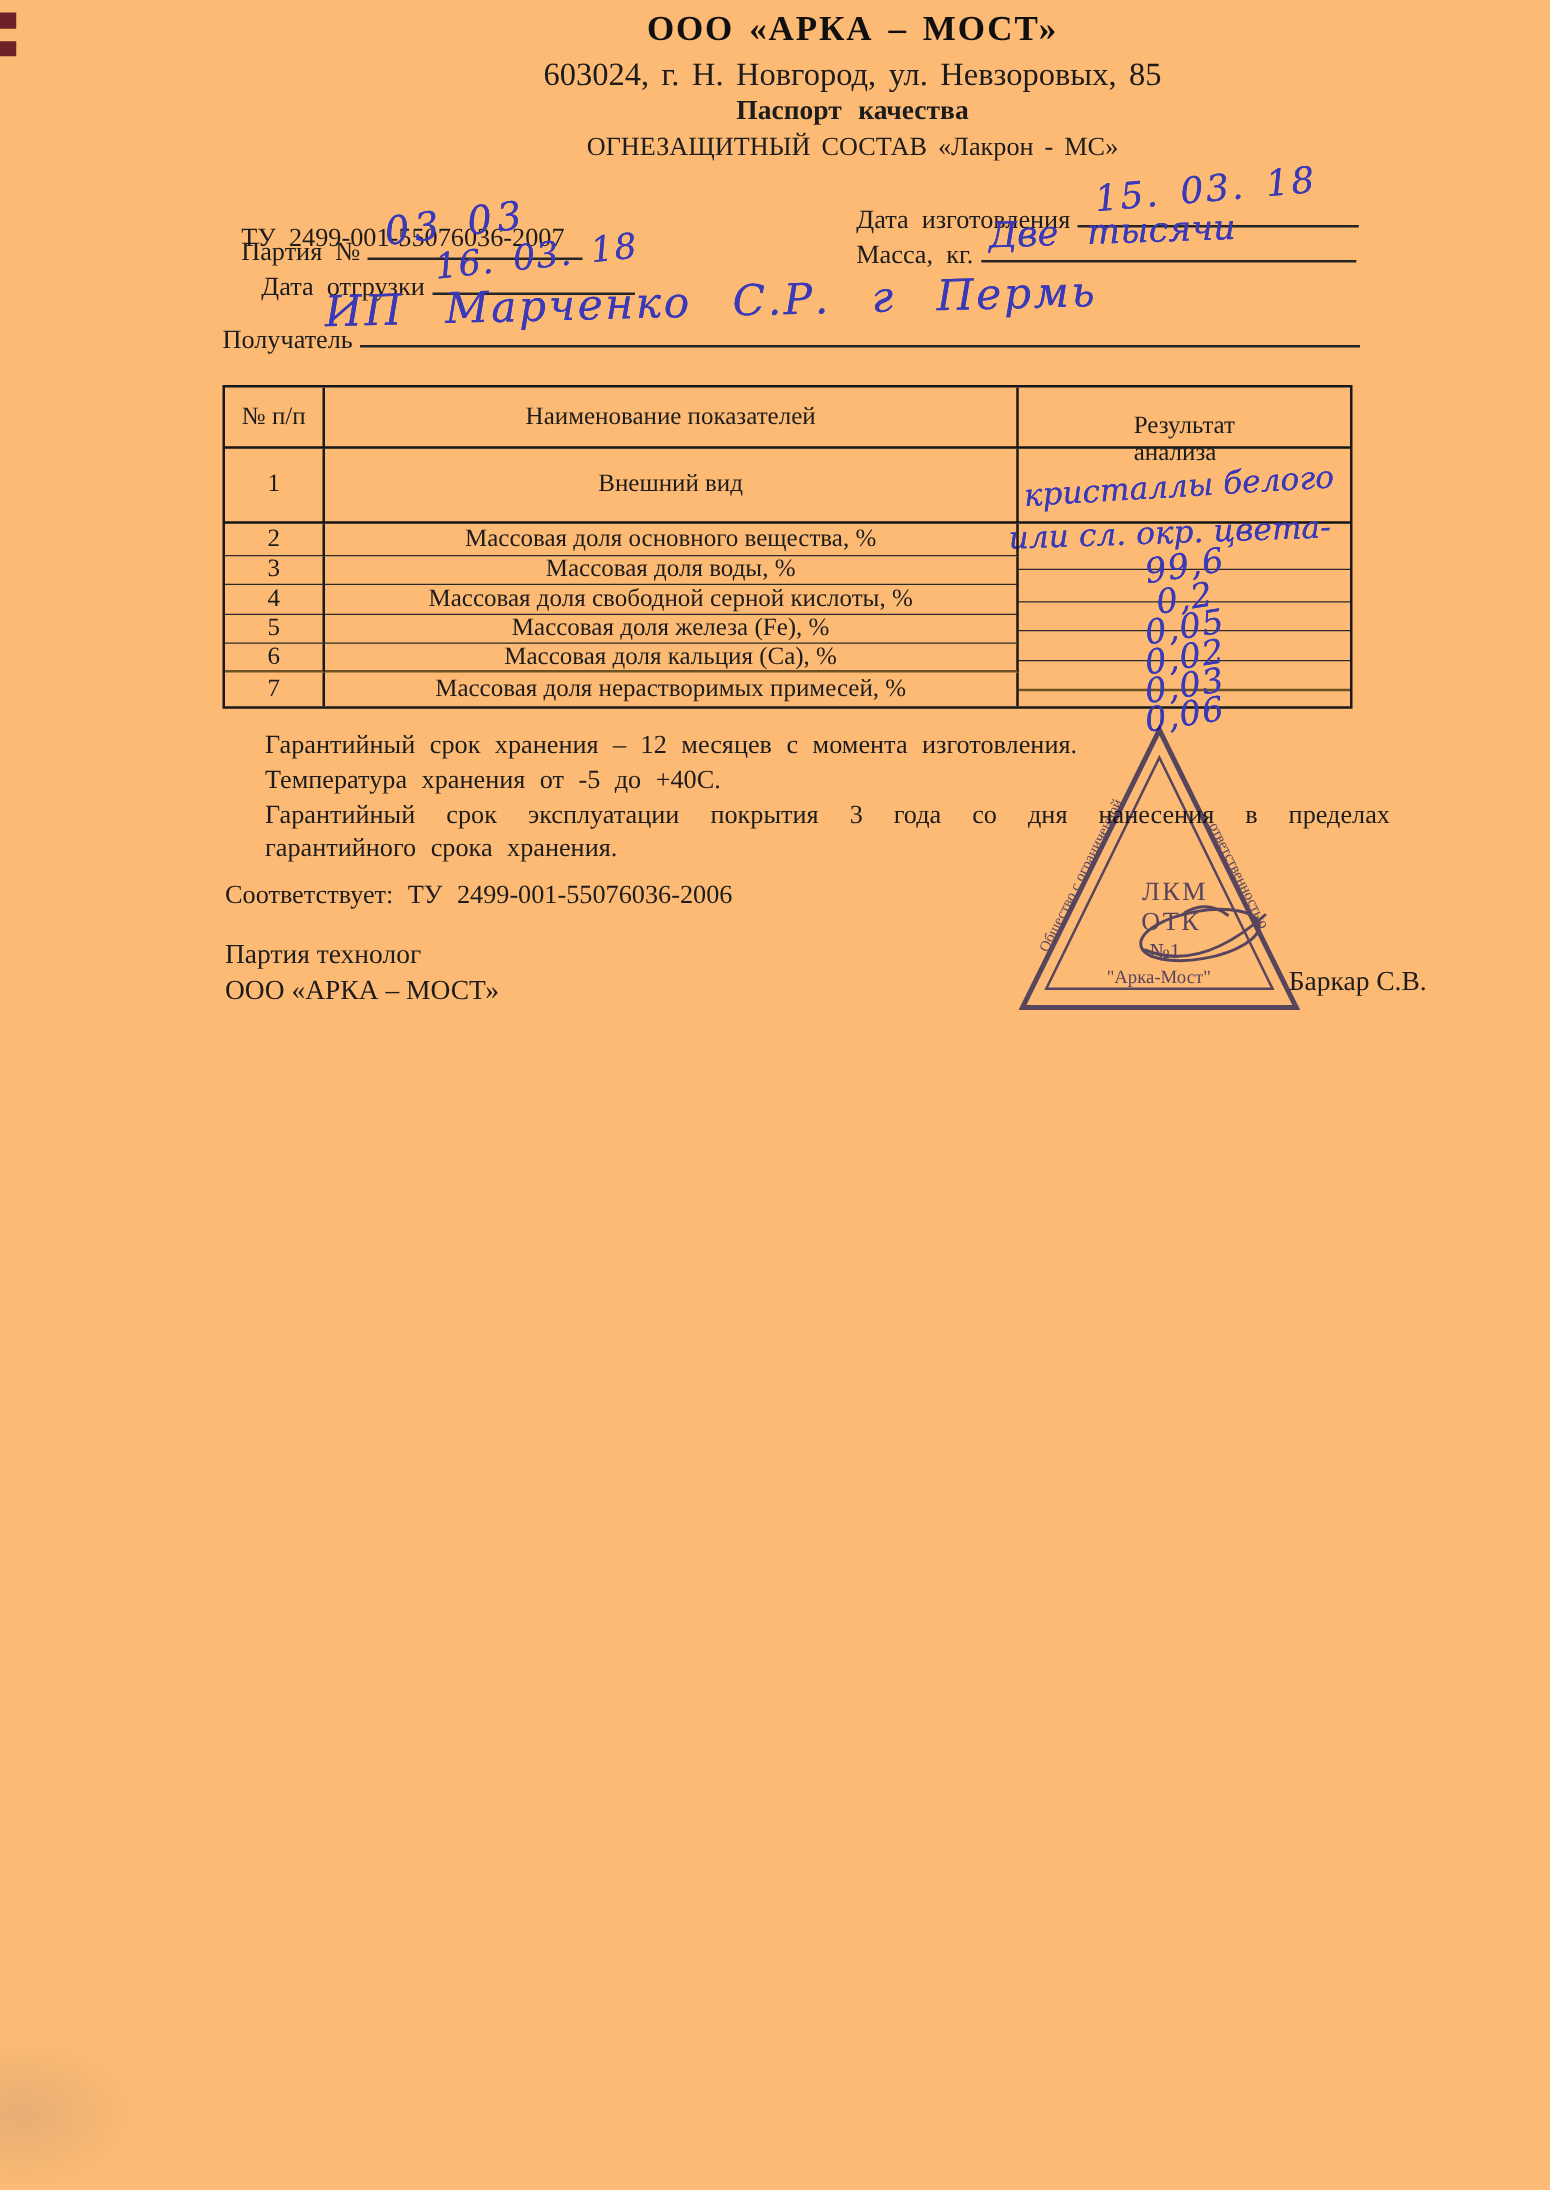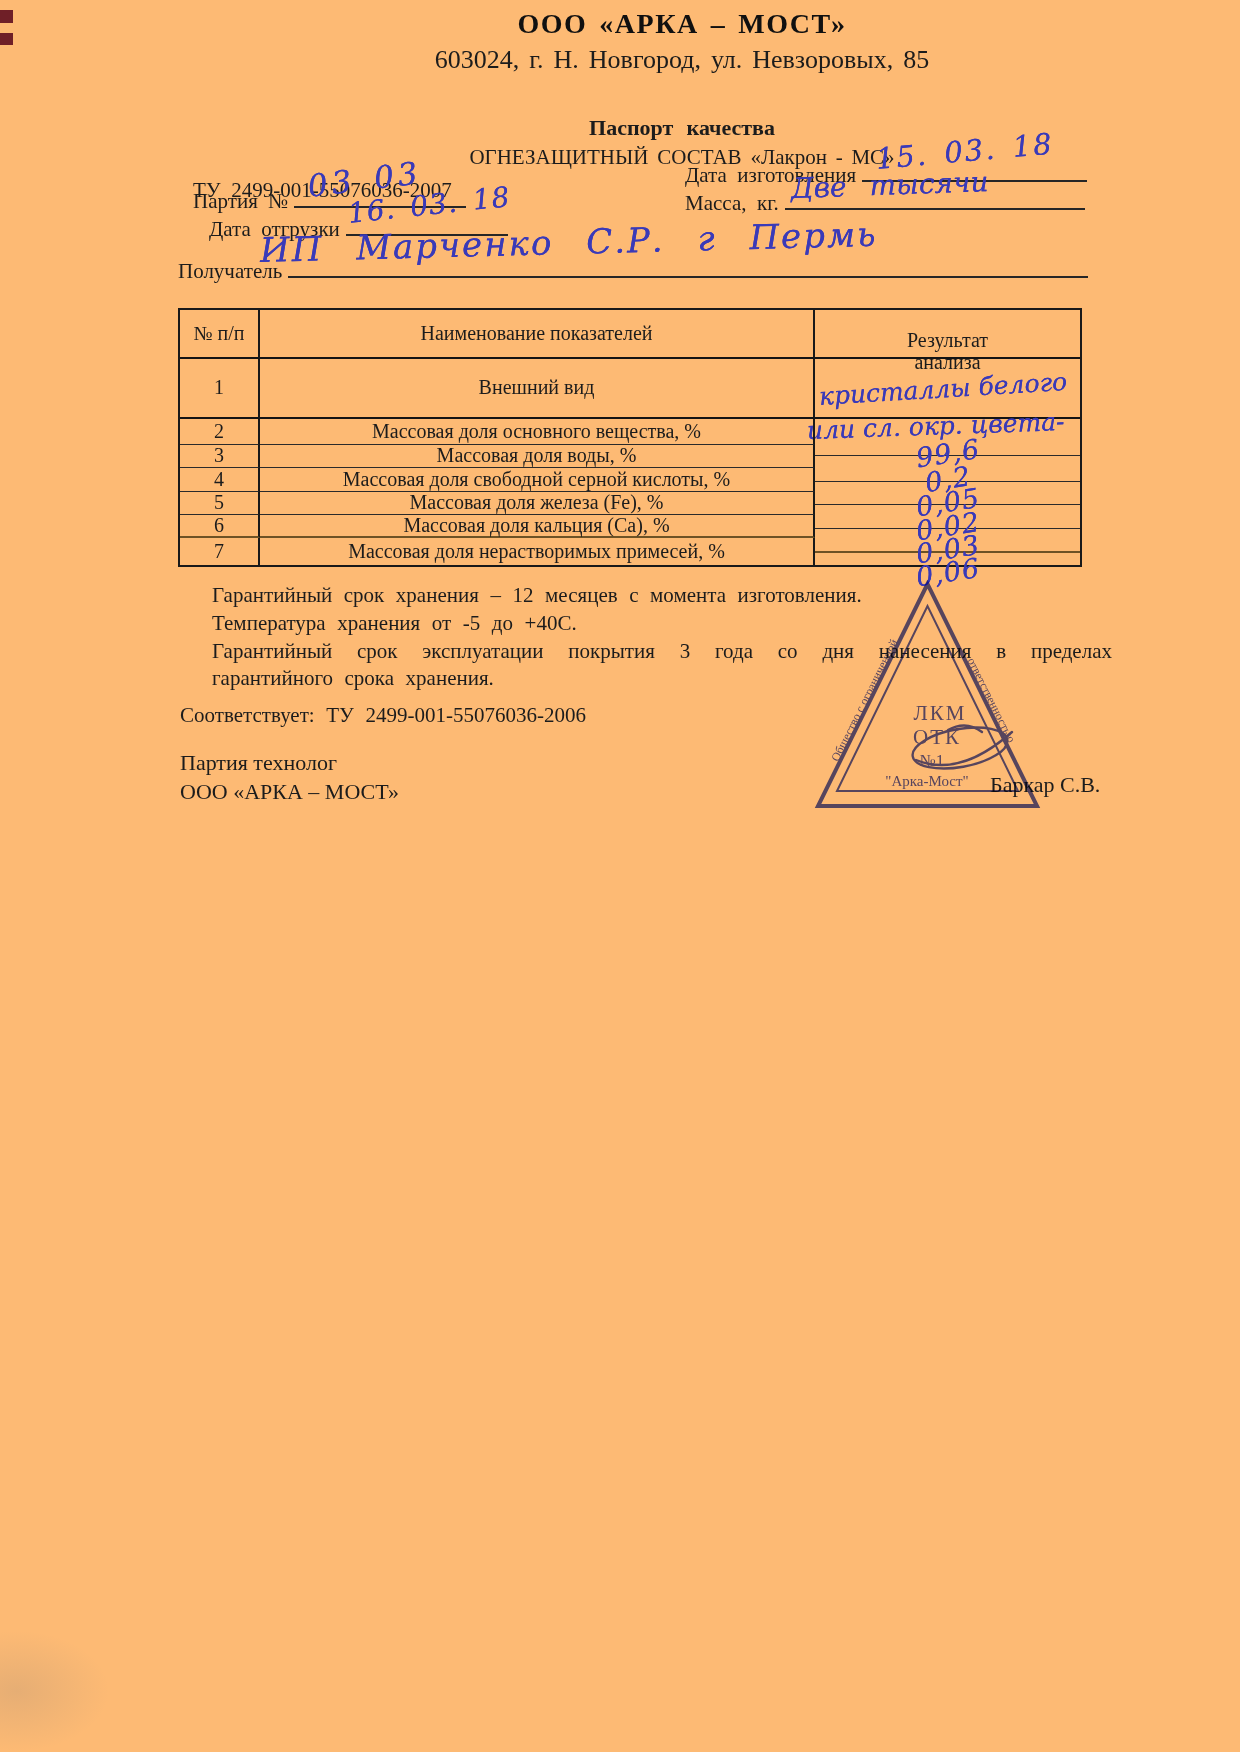--- a/index.html
+++ b/index.html
@@ -14,21 +14,21 @@
   .mark{position:absolute;background:#6f1f27;}
   .mark1{left:0;top:10px;width:13px;height:13px;}
   .mark2{left:0;top:33px;width:13px;height:12px;}
   .smudge{position:absolute;left:0;top:1630px;width:110px;height:122px;
     background:radial-gradient(ellipse at 15% 50%, rgba(110,110,118,0.16), transparent 70%);}
 
   
   .header{position:absolute;left:262px;top:8px;width:840px;text-align:center;word-spacing:0.22em;}
   .company{font-size:28px;font-weight:bold;letter-spacing:1.5px;color:#101010;}
   .address{font-size:26px;margin-top:5px;}
-  .doc-title{font-size:22px;font-weight:bold;margin-top:40px;word-spacing:0.35em;}
+  .doc-title{font-size:22px;font-weight:bold;word-spacing:0.35em;}
   .doc-subtitle{font-size:21px;margin-top:4px;}
 
   
   .frow{position:absolute;font-size:21px;white-space:nowrap;word-spacing:0.25em;}
   .uline{display:inline-block;border-bottom:2px solid #262626;position:relative;
     vertical-align:baseline;margin-left:6px;height:20px;}
   .hw{font-family:"DejaVu Serif",serif;font-style:italic;color:#3a3ab8;white-space:nowrap;
     text-shadow:0 0 0.5px #3a3ab8;}
   .hw-field{position:absolute;transform-origin:left center;}
 
@@ -48,39 +48,39 @@
   .f-recipient{left:178px;top:256px;}
   .f-recipient .uline{width:800px;}
   .f-recipient .hw-field{left:-28px;top:-26px;font-size:34px;letter-spacing:2px;word-spacing:20px;transform:rotate(-1.5deg);}
 
   
   .qtable{position:absolute;left:178px;top:308px;width:900px;
     display:grid;grid-template-columns:80px 555px 265px;
     grid-template-rows:49px 60px 26px 23px 24px 23px 23px 27px;
     border:2.5px solid #191919;font-size:20px;}
   .cell{border-right:2px solid #191919;border-bottom:1.8px solid #2a2a2a;
-    display:flex;align-items:center;justify-content:center;text-align:center;
+    display:flex;align-items:center;justify-content:center;text-align:left;
     position:relative;overflow:visible;line-height:1.08;padding:0 4px;box-sizing:border-box;}
   .cell.last-col{border-right:none;margin-top:36px;}
   .cell.last-row{border-bottom:none;}
   .cell.th{border-bottom:2.6px solid #141414;font-size:20px;}
   .cell.r1{border-bottom:2.4px solid #141414;}
   .cell.brown{border-bottom:2px solid #6d5225;}
   .res1-l1{position:absolute;left:4px;top:-12px;font-size:25px;transform:rotate(-3.5deg);transform-origin:left center;}
   .res1-l2{position:absolute;left:-8px;top:22px;font-size:25px;transform:rotate(-2deg);transform-origin:left center;}
   .hw-num{position:absolute;left:50%;top:50%;font-size:27px;letter-spacing:1px;
     transform:translate(-50%,-56%) rotate(-9deg);}
 
   
   .notes{position:absolute;left:180px;top:582px;width:900px;font-size:21px;
     line-height:27px;word-spacing:0.3em;text-align:justify;margin-left:32px;}
   .notes .nline{margin:0 0 1px 0;}
   .conformity{position:absolute;left:180px;top:703px;font-size:21px;word-spacing:0.3em;}
   .sign-role{position:absolute;left:180px;top:748px;font-size:22px;line-height:29px;}
-  .sign-name{position:absolute;left:990px;top:772px;font-size:22px;}
+  .sign-name{position:absolute;left:1031px;top:772px;font-size:22px;}
 
   
   .stamp{position:absolute;left:810px;top:578px;mix-blend-mode:multiply;opacity:0.88;}
   .stamp text{font-family:"Liberation Serif","DejaVu Serif",serif;}
 </style>
 </head>
 <body>
 
 <div class="page">
 

